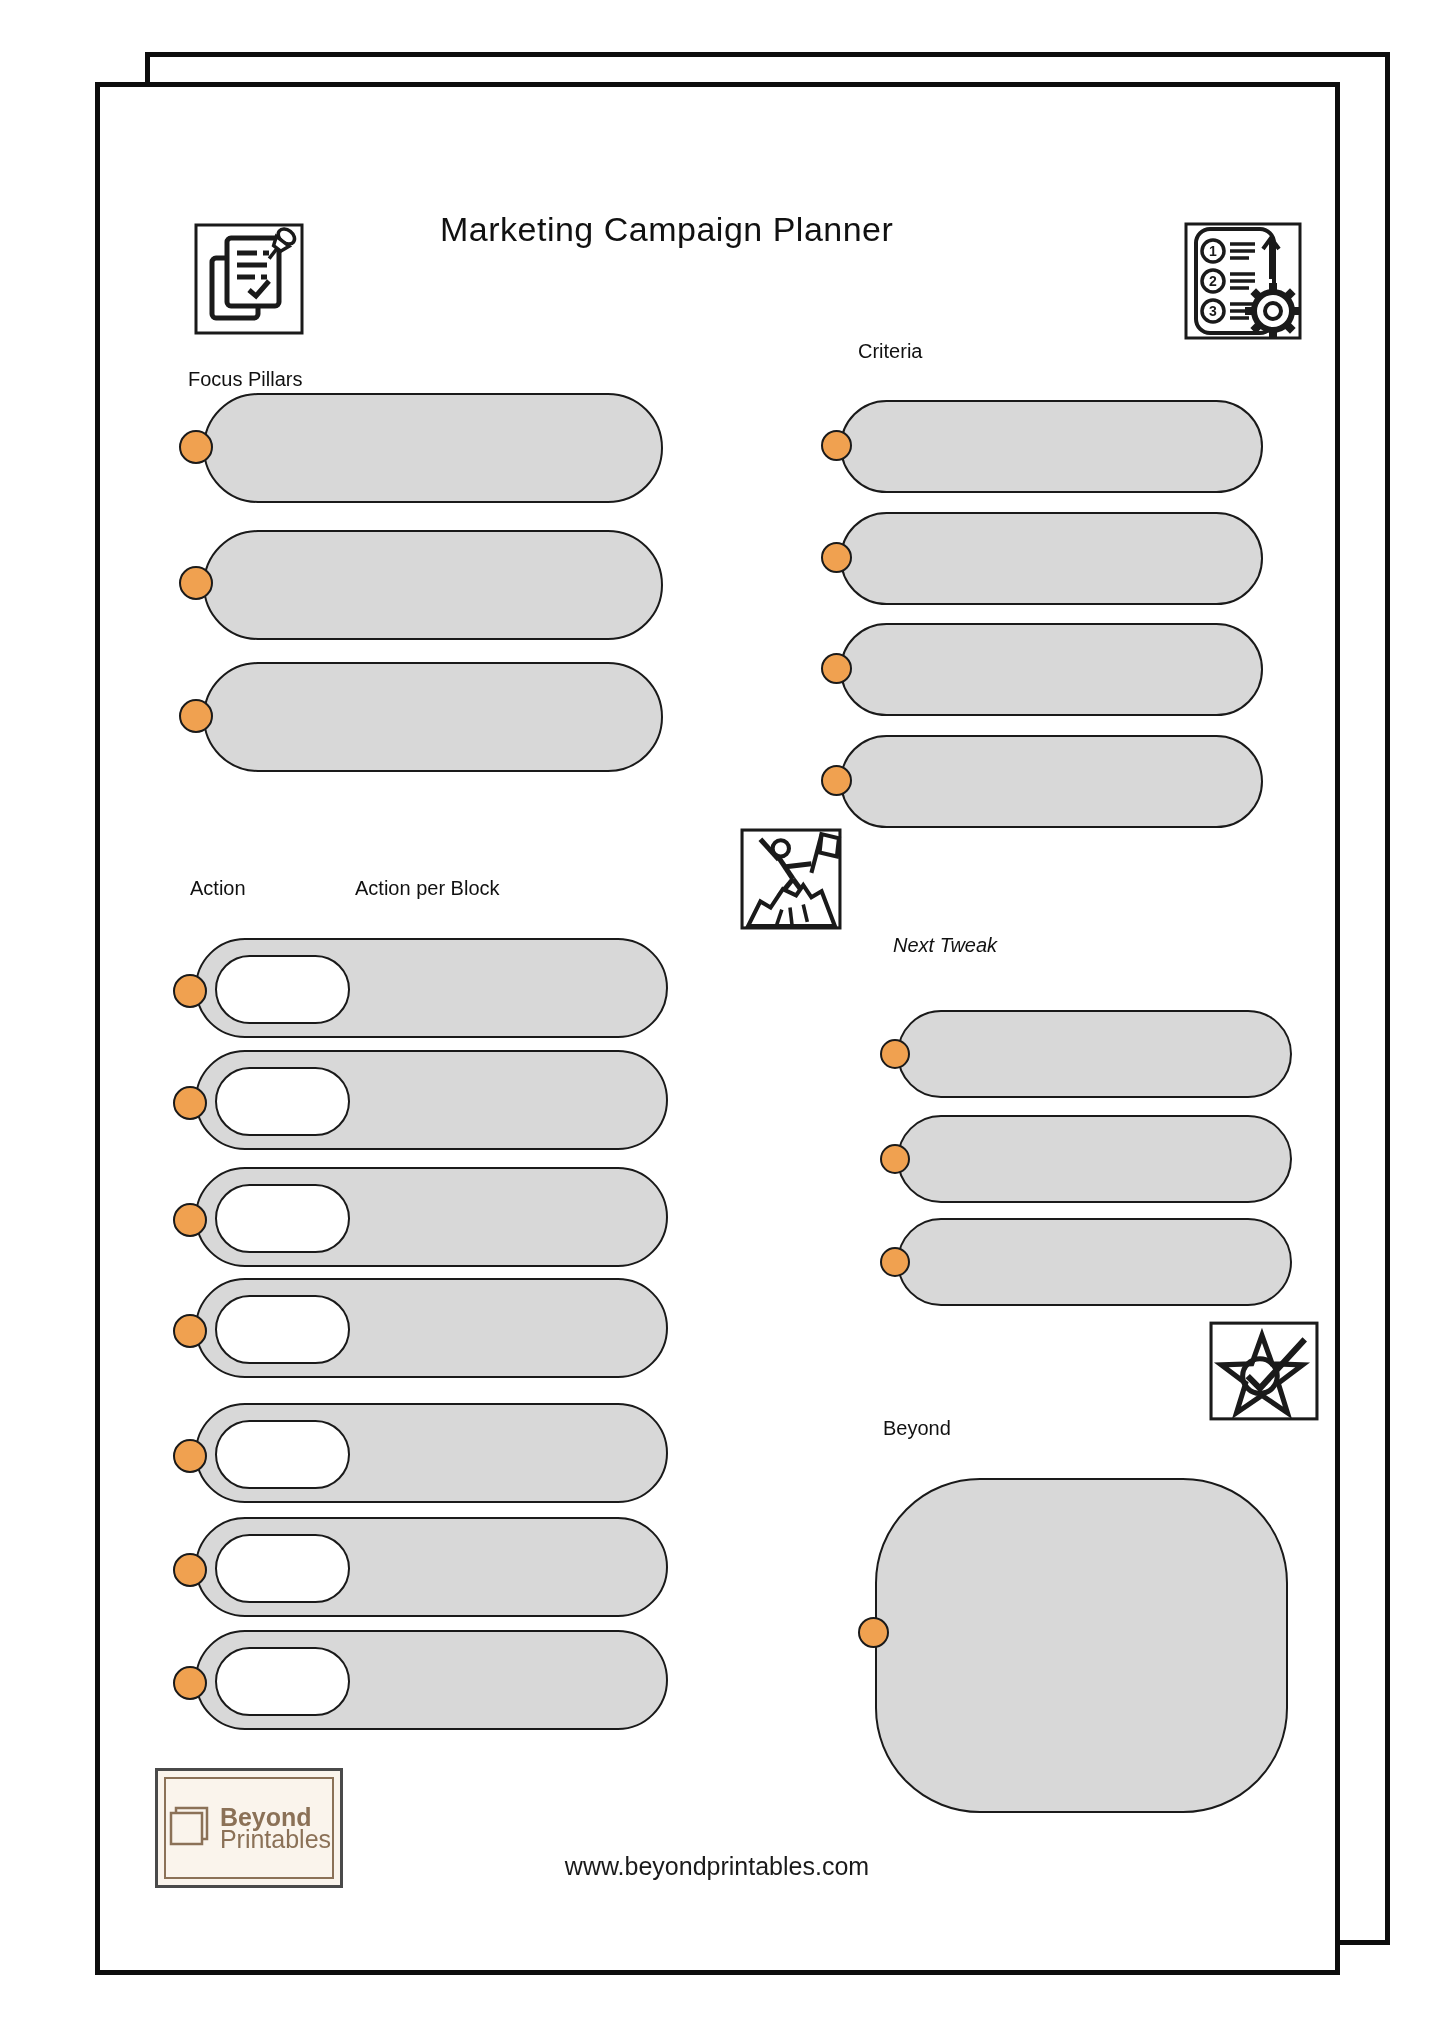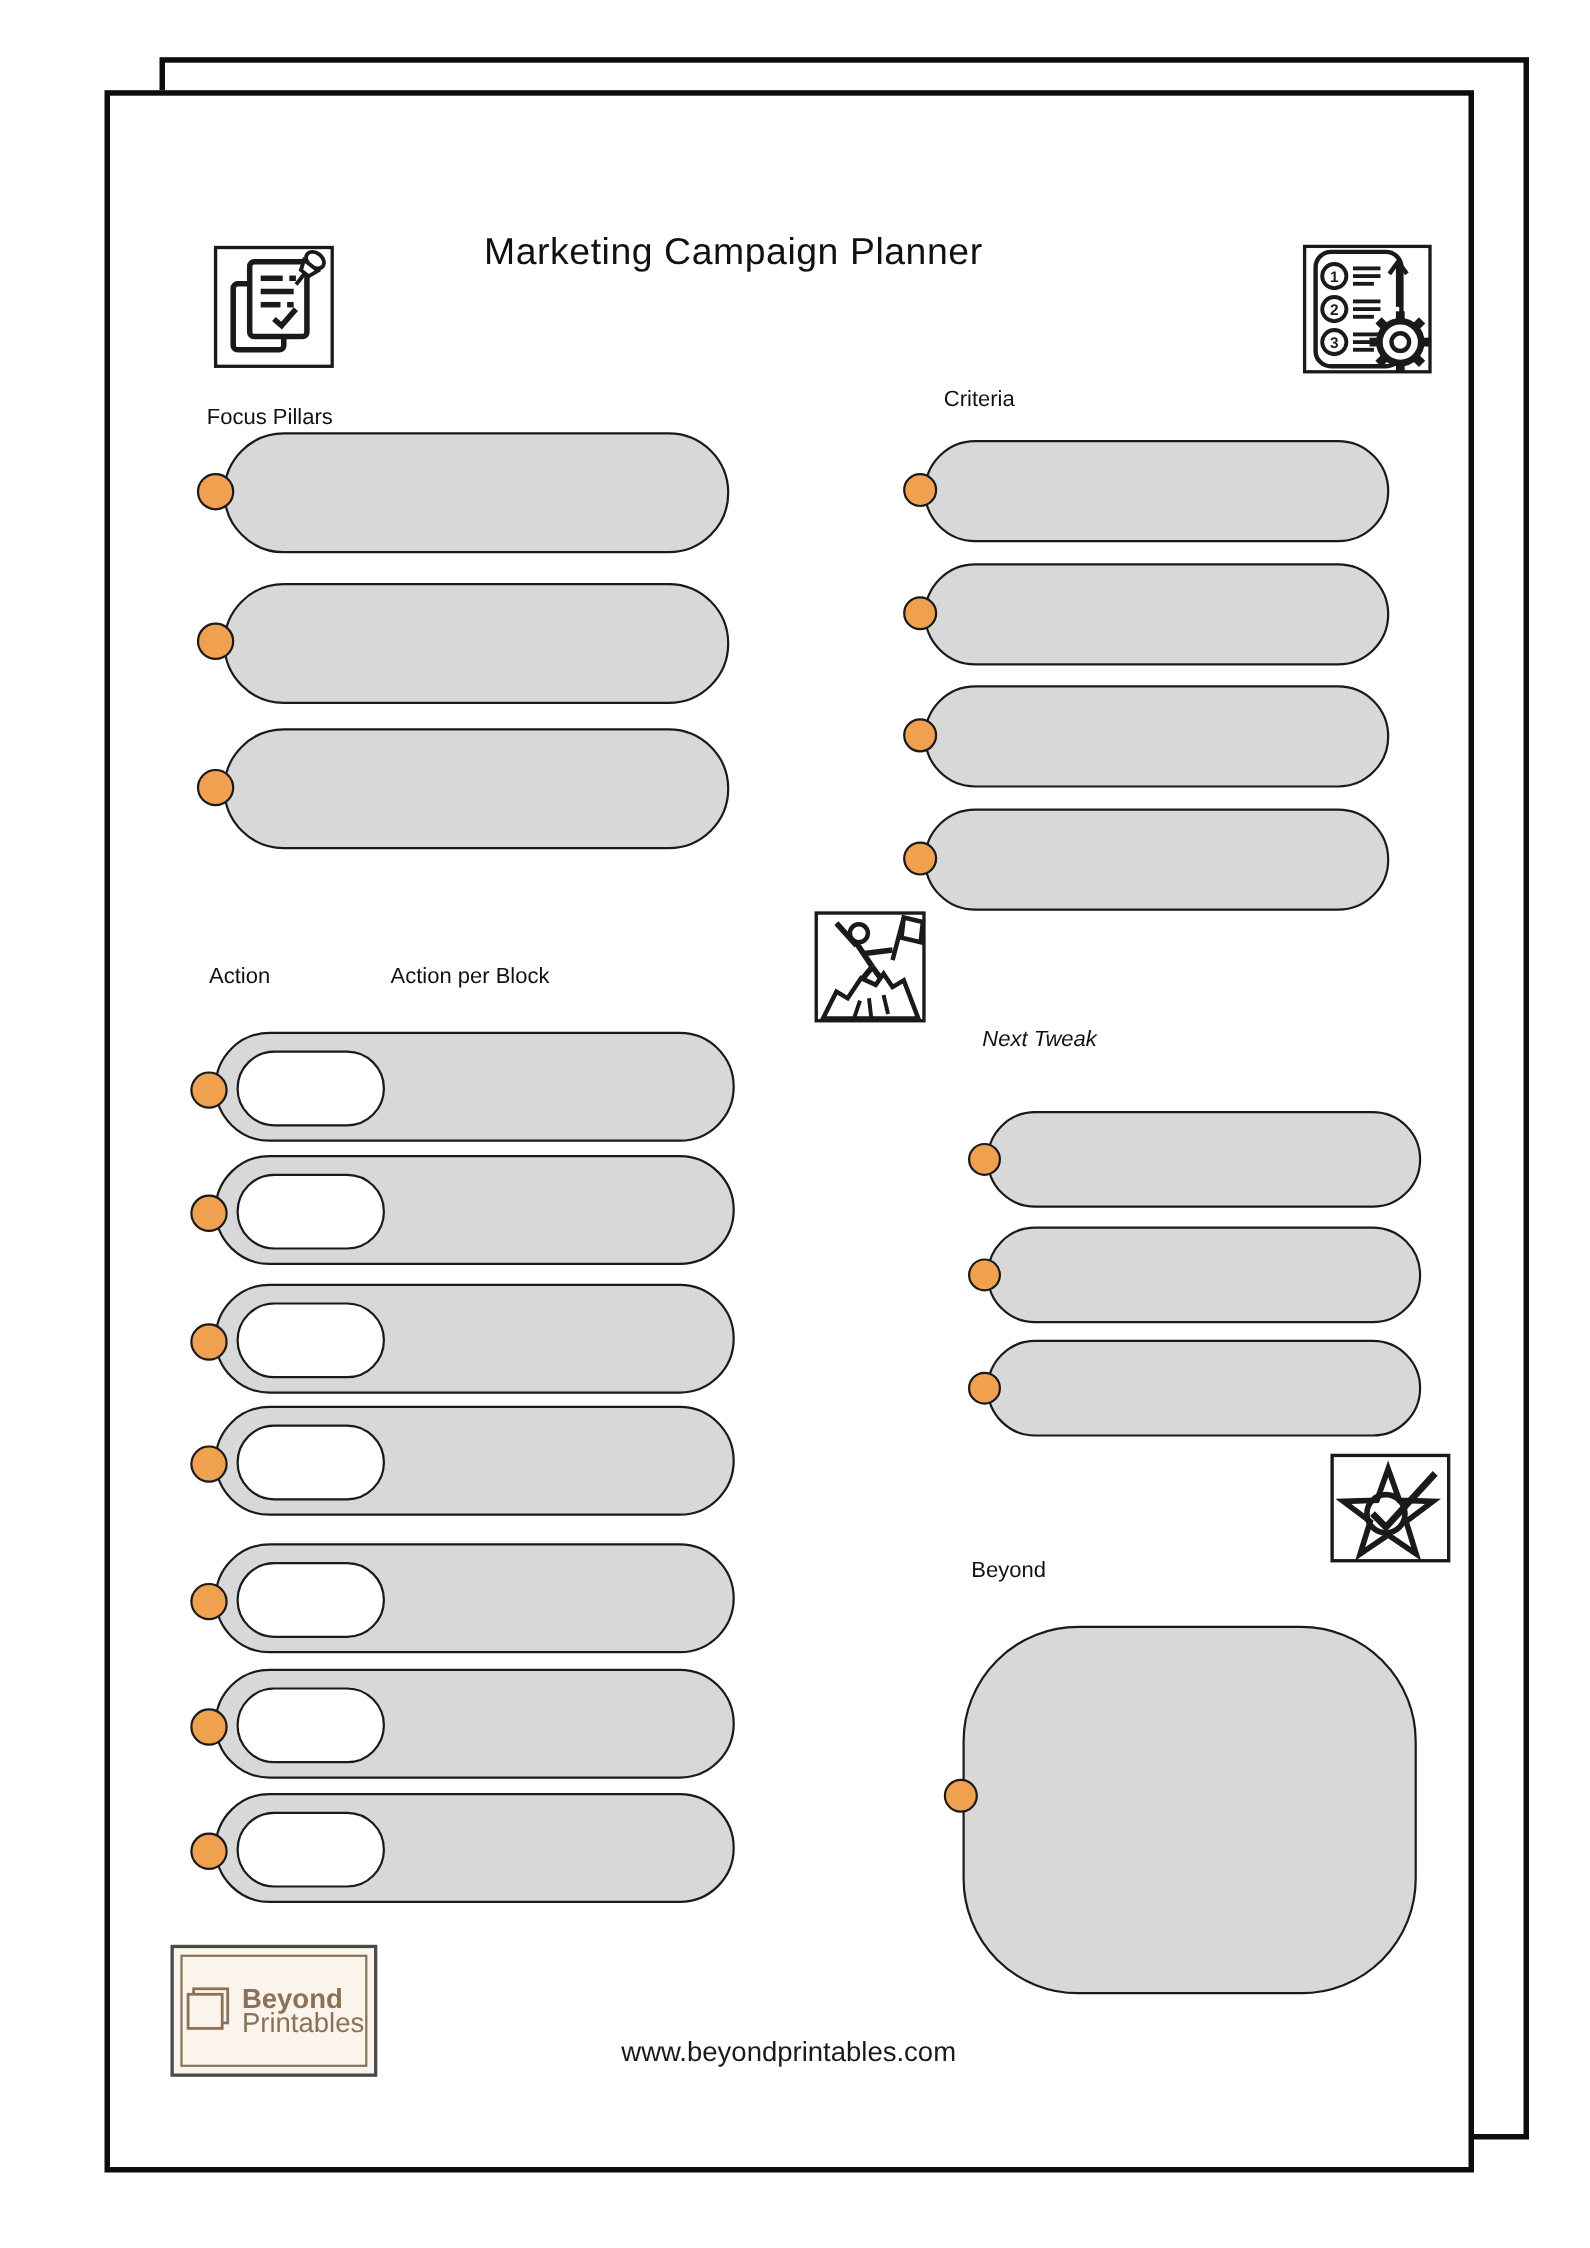--- a/index.html
+++ b/index.html
@@ -115,21 +115,21 @@
   </div>
 
   <div class="abs h-label" style="left:188px;top:368px;">Focus Pillars</div>
   <div class="abs pill focus" style="top:393px;"></div>
   <div class="abs pill focus" style="top:530px;"></div>
   <div class="abs pill focus" style="top:662px;"></div>
   <div class="abs bullet d34" style="left:179px;top:430px;"></div>
   <div class="abs bullet d34" style="left:179px;top:566px;"></div>
   <div class="abs bullet d34" style="left:179px;top:699px;"></div>
 
-  <div class="abs h-label" style="left:858px;top:352px;">Criteria</div>
+  <div class="abs h-label" style="left:858px;top:340px;">Criteria</div>
   <div class="abs pill crit" style="top:400px;"></div>
   <div class="abs pill crit" style="top:512px;"></div>
   <div class="abs pill crit" style="top:623px;"></div>
   <div class="abs pill crit" style="top:735px;"></div>
   <div class="abs bullet d31" style="left:821px;top:430px;"></div>
   <div class="abs bullet d31" style="left:821px;top:542px;"></div>
   <div class="abs bullet d31" style="left:821px;top:653px;"></div>
   <div class="abs bullet d31" style="left:821px;top:765px;"></div>
 
   <div class="abs icon-box" style="left:740px;top:828px;">

